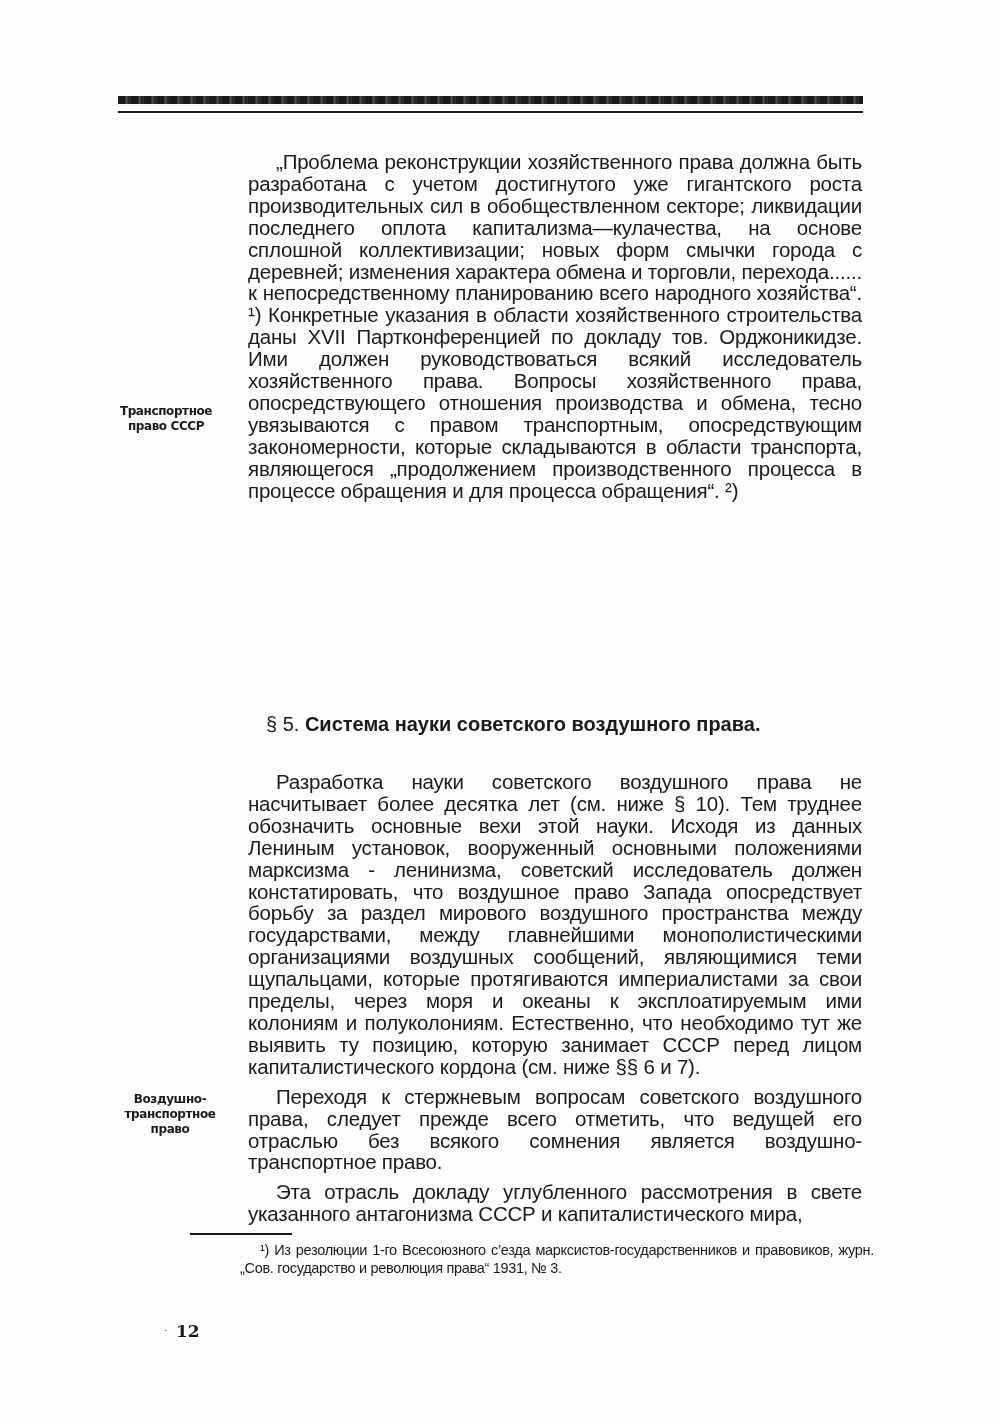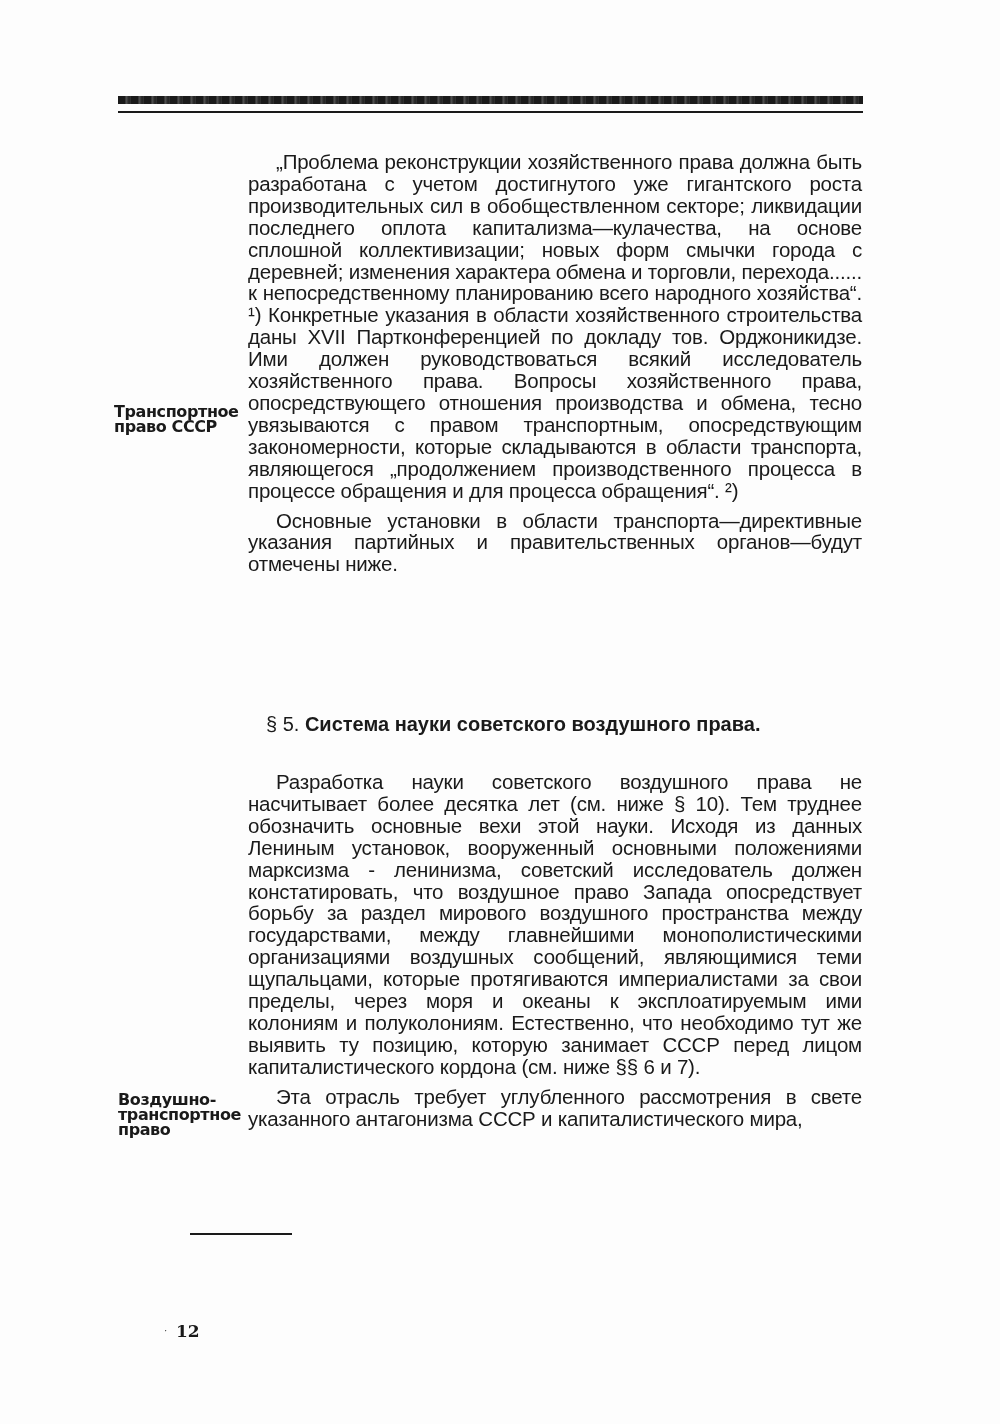--- a/index.html
+++ b/index.html
@@ -61,23 +61,23 @@
     .section-heading .sec-num {
       font-weight: normal;
     }
     .section-heading .sec-title {
       font-weight: bold;
     }
     .margin-note {
       position: absolute;
       font-family: "DejaVu Sans", "Liberation Sans", sans-serif;
       font-weight: bold;
-      font-size: 16px;
+      font-size: 12px;
       line-height: 15px;
-      text-align: left;
+      text-align: center;
       width: 104px;
       letter-spacing: -0.4px;
     }
     .note1 { left: 114px; top: 404px; }
     .note2 { left: 118px; top: 1092px; }
     .fn-rule {
       position: absolute;
       left: 190px;
       top: 1233px;
       width: 102px;
@@ -116,36 +116,37 @@
     }
   </style>
 </head>
 <body>
 
 <div class="top-rule"></div>
 <div class="top-rule-thin"></div>
 
 <div class="text-col block1">
   <p>„Проблема реконструкции хозяйственного права должна быть разработана с учетом достигнутого уже гигантского роста производительных сил в обобществленном секторе; ликвидации последнего оплота капитализма—кулачества, на основе сплошной коллективизации; новых форм смычки города с деревней; изменения характера обмена и торговли, перехода...... к непосредственному планированию всего народного хозяйства“. ¹) Конкретные указания в области хозяйственного строительства даны XVII Партконференцией по докладу тов. Орджоникидзе. Ими должен руководствоваться всякий исследователь хозяйственного права. Вопросы хозяйственного права, опосредствующего отношения производства и обмена, тесно увязываются с правом транспортным, опосредствующим закономерности, которые складываются в области транспорта, являющегося „продолжением производственного процесса в процессе обращения и для процесса обращения“. ²)</p>
-  <p>Основные установки в области транспорта—директивные указания партийных и правительственных органов—будут отмечены ниже.</p>
 </div>
 
 <div class="margin-note note1">Транспортное право СССР</div>
 
 <div class="section-heading">
   <span class="sec-num">§ 5.</span>
   <span class="sec-title">Система науки советского воздушного права.</span>
 </div>
 
 <div class="text-col block2">
   <p>Разработка науки советского воздушного права не насчитывает более десятка лет (см. ниже § 10). Тем труднее обозначить основные вехи этой науки. Исходя из данных Лениным установок, вооруженный основными положениями марксизма - ленинизма, советский исследователь должен констатировать, что воздушное право Запада опосредствует борьбу за раздел мирового воздушного пространства между государствами, между главнейшими монополистическими организациями воздушных сообщений, являющимися теми щупальцами, которые протягиваются империалистами за свои пределы, через моря и океаны к эксплоатируемым ими колониям и полуколониям. Естественно, что необходимо тут же выявить ту позицию, которую занимает СССР перед лицом капиталистического кордона (см. ниже §§ 6 и 7).</p>
-  <p>Эта отрасль требует углубленного рассмотрения в свете указанного антагонизма СССР и капиталистического мира,</p>
+  <p>Переходя к стержневым вопросам советского воздушного права, следует прежде всего отметить, что ведущей его отраслью без всякого сомнения является воздушно-транспортное право.</p>
+  <p>Эта отрасль докладу углубленного рассмотрения в свете указанного антагонизма СССР и капиталистического мира,</p>
 </div>
 
 <div class="margin-note note2">Воздушно-транспортное право</div>
 
 <div class="fn-rule"></div>
 
 <div class="footnotes">
+  <p>¹) Из резолюции 1-го Всесоюзного с’езда марксистов-государственников и правовиков, журн. „Сов. государство и революция права“ 1931, № 3.</p>
 </div>
 
 <div class="page-number">12</div>
 <div class="page-dot">·</div>
 
 </body></html>

